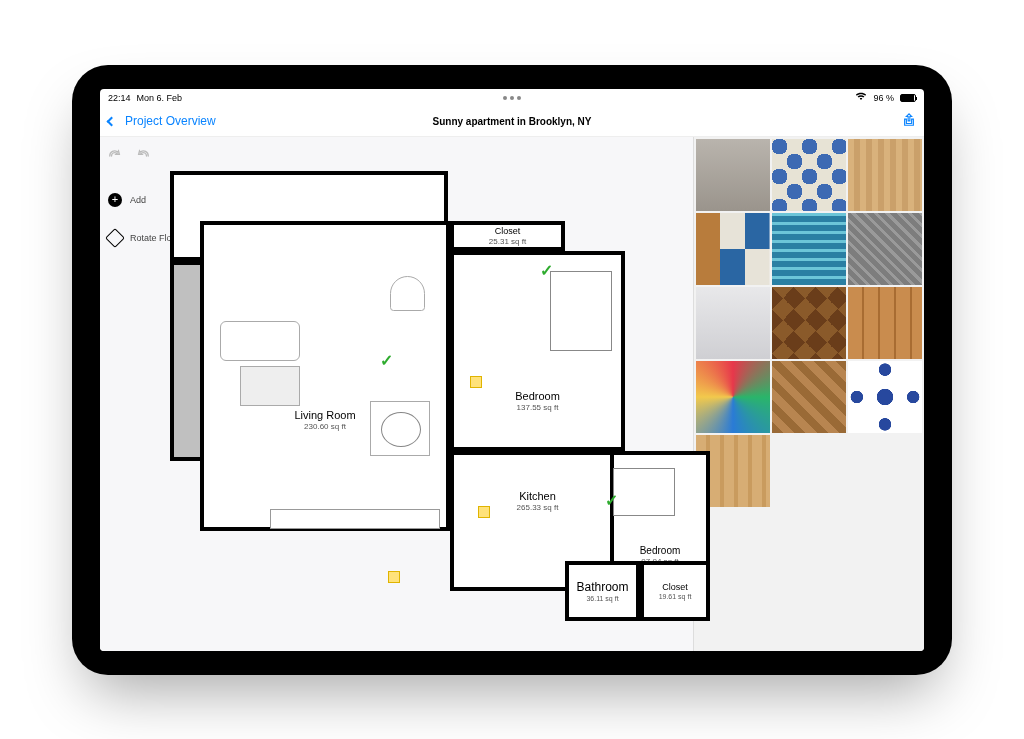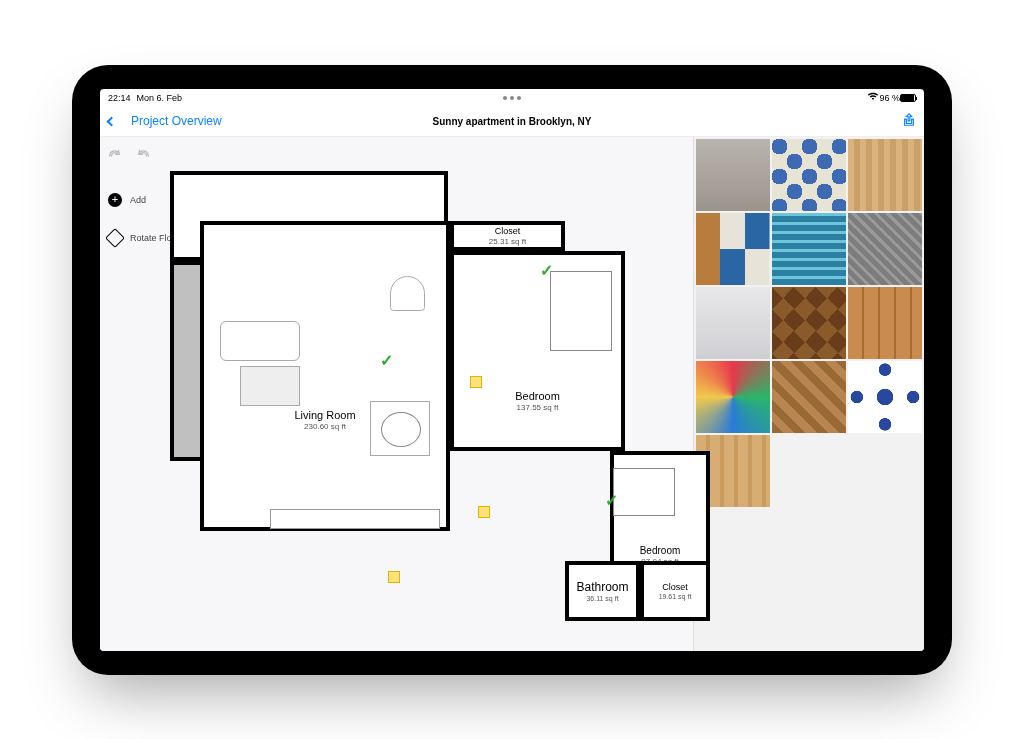--- a/index.html
+++ b/index.html
@@ -46,36 +46,36 @@
   }
   .status-left { display:flex; gap:6px; align-items:center; }
   .status-camera {
     position:absolute;
     left:50%;
     transform:translateX(-50%);
     display:flex;
     gap:3px;
   }
   .status-camera span { width:4px;height:4px;background:#888;border-radius:50%; }
-  .status-right{ display:flex; align-items:center; }
+  .status-right{ display:flex; gap:6px; align-items:center; }
   .battery-icon { display:inline-block; width:16px; height:8px; border:1px solid #000; border-radius:2px; position:relative;}
   .battery-icon:after{content:"";position:absolute;right:-2px;top:2px;width:1px;height:3px;background:#000;}
   .battery-icon i{display:block;height:100%;width:95%;background:#000;}
 
   
   .nav-bar {
     height: 30px;
     display:flex;
     align-items:center;
     justify-content:space-between;
     padding: 0 8px;
     font-size: 12px;
     border-bottom:1px solid #eee;
   }
-  .nav-left { display:flex; align-items:center; gap:16px; color:#0a84ff; cursor:pointer;}
+  .nav-left { display:flex; align-items:center; gap:10px; color:#0a84ff; cursor:pointer;}
   .nav-title { font-weight:600; font-size:10px; color:#000; position:absolute; left:50%; transform:translateX(-50%);}
   .nav-right { color:#0a84ff; font-size:14px; cursor:pointer;}
   .chevron-left{display:inline-block;width:7px;height:7px;border-left:2px solid #0a84ff;border-bottom:2px solid #0a84ff;transform:rotate(45deg);}
 
   
   .app-body { flex:1; display:flex; min-height:0;}
 
   
   .canvas-area {
     flex: 1;
@@ -301,20 +301,24 @@
           </div>
           <div class="room closet1">
             <div class="room-name" style="font-size:9px">Closet</div>
             <div class="room-area">25.31 sq ft</div>
           </div>
           <div class="room bedroom1">
             <div class="room-name" style="margin-top:100px">Bedroom</div>
             <div class="room-area">137.55 sq ft</div>
           </div>
           <div class="hallway"></div>
+          <div class="room kitchen">
+            <div class="room-name">Kitchen</div>
+            <div class="room-area">265.33 sq ft</div>
+          </div>
           <div class="room bedroom2">
             <div class="room-name" style="font-size:10px;margin-top:70px">Bedroom</div>
             <div class="room-area">97.94 sq ft</div>
           </div>
           <div class="room bathroom">
             <div class="room-name" style="font-size:12px">Bathroom</div>
             <div class="room-area" style="font-size:7px">36.11 sq ft</div>
           </div>
           <div class="room closet2">
             <div class="room-name" style="font-size:9px">Closet</div>

